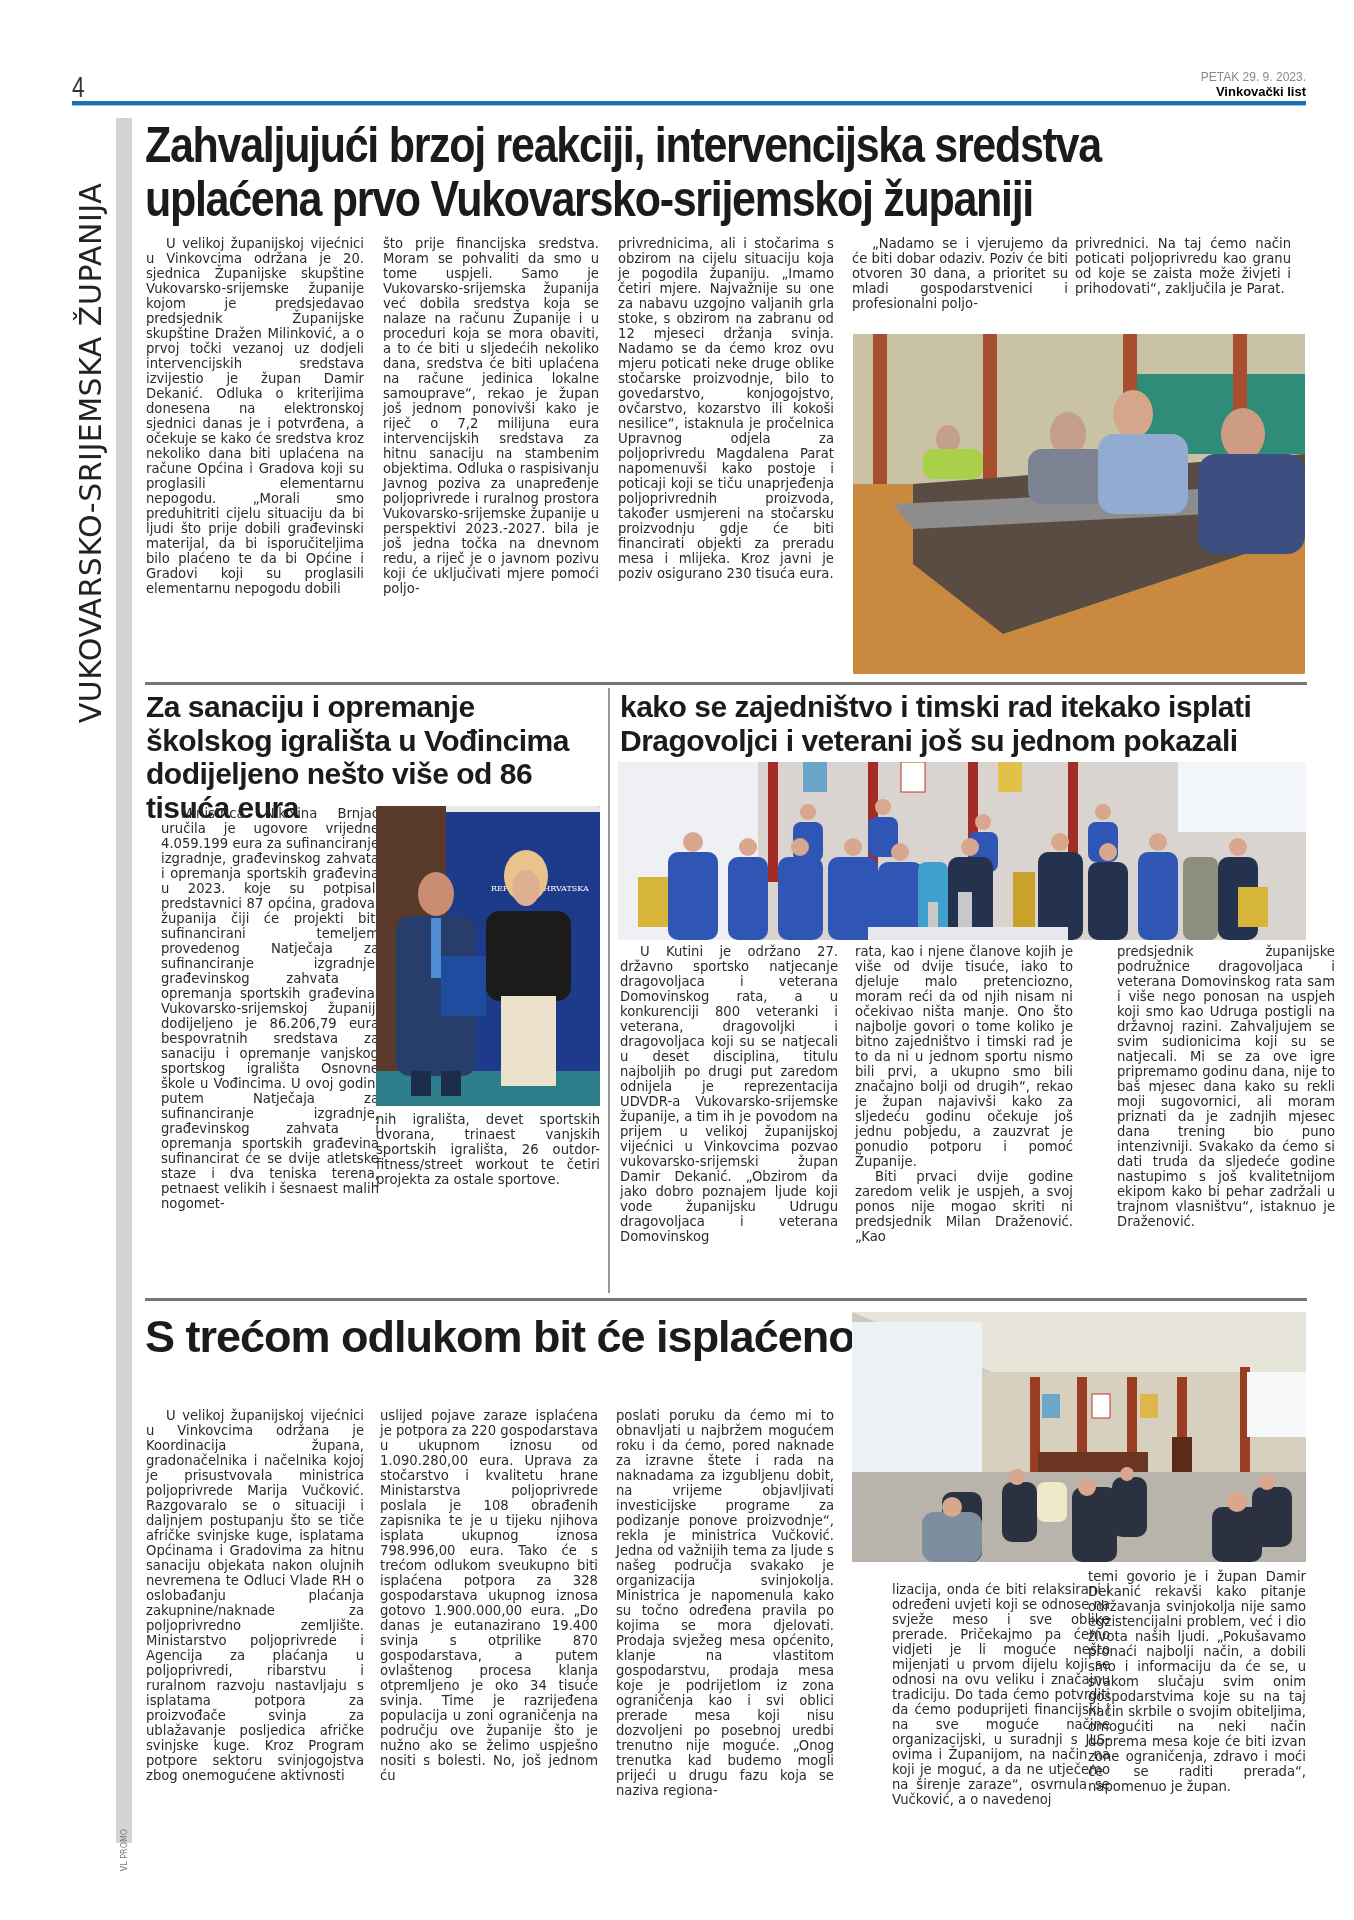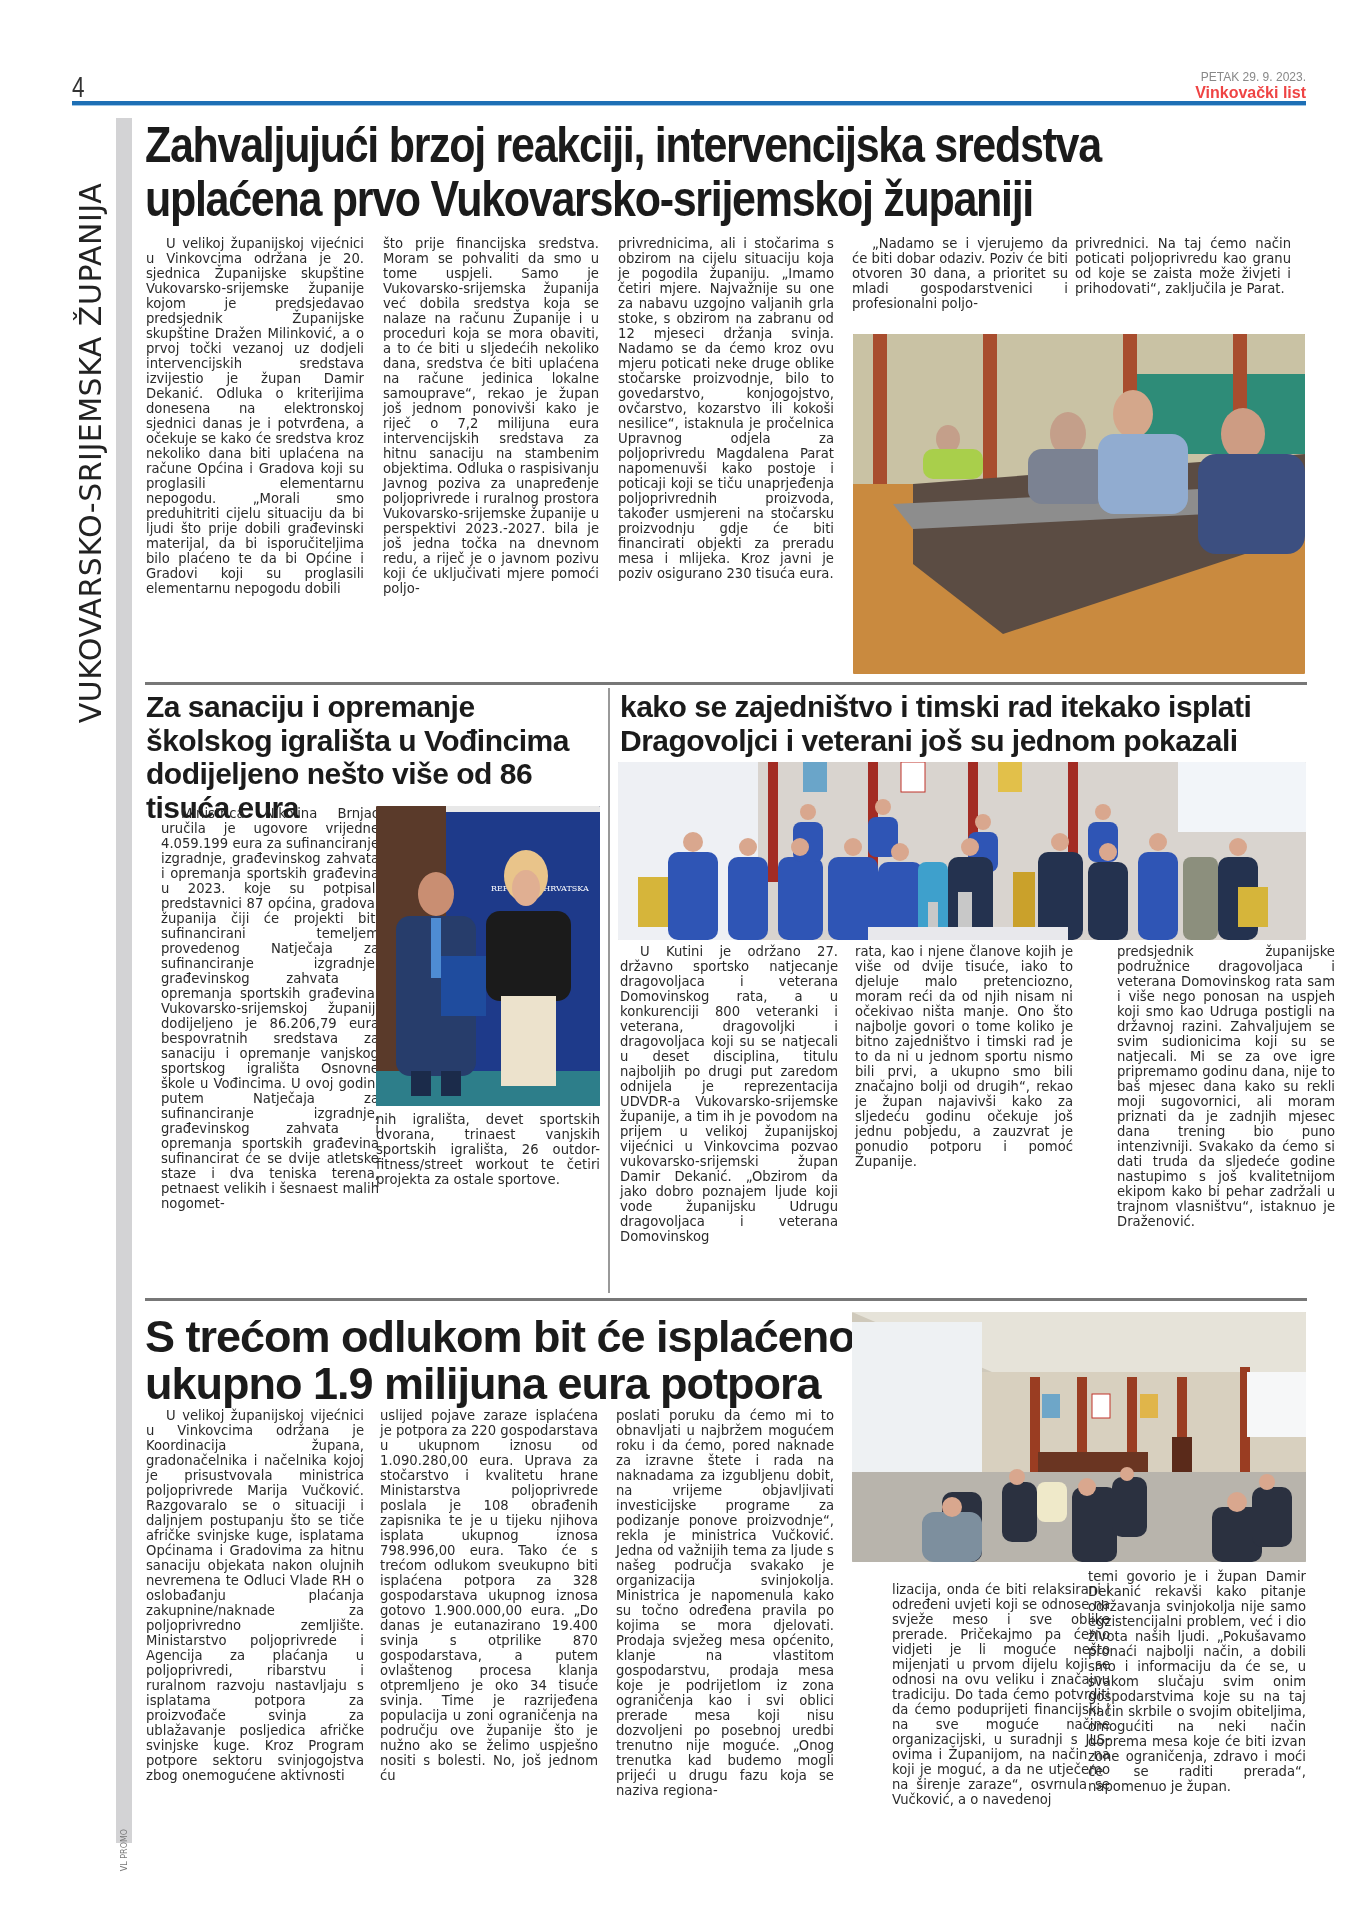--- a/index.html
+++ b/index.html
@@ -1,20 +1,20 @@
 <!DOCTYPE html>
 <html><head>
 <meta charset="utf-8">
 <style>
   html,body{margin:0;padding:0;background:#fff;}
   body{width:1354px;height:1920px;position:relative;overflow:hidden;font-family:"DejaVu Sans",sans-serif;color:#222;}
   .abs{position:absolute;}
   .pagenum{left:72px;top:70px;font-family:"Liberation Sans",sans-serif;font-size:30px;font-weight:300;color:#333;transform:scaleX(0.75);transform-origin:left;}
   .dateline{right:48px;top:70px;font-family:"Liberation Sans",sans-serif;font-size:12px;color:#888;text-align:right;}
-  .paper{right:48px;top:84px;font-family:"Liberation Sans",sans-serif;font-size:16px;color:#ef4444;text-align:right;font-weight:bold;}
+  .paper{right:48px;top:84px;font-family:"Liberation Sans",sans-serif;font-size:13px;color:#000000;text-align:right;font-weight:bold;}
   .topbar{left:72px;top:101px;width:1234px;height:4px;background:#1d6fb5;}
   .topbar2{left:72px;top:105px;width:1234px;height:1px;background:#9cc4e6;}
   .vlabel{left:70px;top:120px;width:40px;height:665px;}
   .vlabel span{position:absolute;left:50%;top:50%;transform:translate(-50%,-50%) rotate(-90deg);white-space:nowrap;font-family:"DejaVu Sans",sans-serif;font-size:30px;letter-spacing:0.5px;color:#222;transform-origin:center;}
   .greybar{left:116px;top:118px;width:16px;height:1725px;background:#d3d3d5;}
   .promo{left:116px;top:1820px;width:16px;height:60px;}
   .promo span{position:absolute;left:50%;top:50%;transform:translate(-50%,-50%) rotate(-90deg);white-space:nowrap;font-size:8px;color:#777;}
   .hl{font-family:"Liberation Sans",sans-serif;font-weight:bold;color:#1b1b1b;letter-spacing:-1.5px;line-height:1.08;}
   .h1{left:145px;top:118px;width:1165px;font-size:50px;transform:scaleX(0.86);transform-origin:left;white-space:nowrap;}
   .h2{font-size:30px;letter-spacing:-0.5px;line-height:1.12;}
@@ -174,30 +174,30 @@
     <rect x="250" y="165" width="200" height="13" fill="#e8e8ec"></rect>
     <rect x="620" y="125" width="30" height="40" fill="#d6b53a"></rect>
     <rect x="20" y="115" width="30" height="50" fill="#d6b53a"></rect>
   </svg>
 </div>
 <div class="abs col" style="left:620px;top:944px;width:218px;">
     <p class="ind">U Kutini je održano 27. državno sportsko natjecanje dragovoljaca i veterana Domovinskog rata, a u konkurenciji 800 veteranki i veterana, dragovoljki i dragovoljaca koji su se natjecali u deset disciplina, titulu najboljih po drugi put zaredom odnijela je reprezentacija UDVDR-a Vukovarsko-srijemske županije, a tim ih je povodom na prijem u velikoj županijskoj vijećnici u Vinkovcima pozvao vukovarsko-srijemski župan Damir Dekanić. „Obzirom da jako dobro poznajem ljude koji vode županijsku Udrugu dragovoljaca i veterana Domovinskog</p>
   </div>
 <div class="abs col" style="left:855px;top:944px;width:218px;">
   <p>rata, kao i njene članove kojih je više od dvije tisuće, iako to djeluje malo pretenciozno, moram reći da od njih nisam ni očekivao ništa manje. Ono što najbolje govori o tome koliko je bitno zajedništvo i timski rad je to da ni u jednom sportu nismo bili prvi, a ukupno smo bili značajno bolji od drugih“, rekao je župan najavivši kako za sljedeću godinu očekuje još jednu pobjedu, a zauzvrat je ponudio potporu i pomoć Županije.</p>
+  <p class="ind">Biti prvaci dvije godine zaredom velik je uspjeh, a svoj ponos nije mogao skriti ni predsjednik Milan Draženović. „Kao</p>
 </div>
 <div class="abs col" style="left:1117px;top:944px;width:218px;">
     <p>predsjednik županijske podružnice dragovoljaca i veterana Domovinskog rata sam i više nego ponosan na uspjeh koji smo kao Udruga postigli na državnoj razini. Zahvaljujem se svim sudionicima koji su se natjecali. Mi se za ove igre pripremamo godinu dana, nije to baš mjesec dana kako su rekli moji sugovornici, ali moram priznati da je zadnjih mjesec dana trening bio puno intenzivniji. Svakako da ćemo si dati truda da sljedeće godine nastupimo s još kvalitetnijom ekipom kako bi pehar zadržali u trajnom vlasništvu“, istaknuo je Draženović.</p>
   </div>
 
 <div class="abs rule" style="left:145px;top:1298px;width:1162px;"></div>
 
 <div class="abs hl h3">
   <div>S trećom odlukom bit će isplaćeno</div>
-  <div>ukupno 1.9 milijuna eura potpora</div>
 </div>
 <div class="abs col" style="left:146px;top:1408px;width:218px;">
     <p class="ind">U velikoj županijskoj vijećnici u Vinkovcima održana je Koordinacija župana, gradonačelnika i načelnika kojoj je prisustvovala ministrica poljoprivrede Marija Vučković. Razgovaralo se o situaciji i daljnjem postupanju što se tiče afričke svinjske kuge, isplatama Općinama i Gradovima za hitnu sanaciju objekata nakon olujnih nevremena te Odluci Vlade RH o oslobađanju plaćanja zakupnine/naknade za poljoprivredno zemljište. Ministarstvo poljoprivrede i Agencija za plaćanja u poljoprivredi, ribarstvu i ruralnom razvoju nastavljaju s isplatama potpora za proizvođače svinja za ublažavanje posljedica afričke svinjske kuge. Kroz Program potpore sektoru svinjogojstva zbog onemogućene aktivnosti</p>
   </div>
 <div class="abs col" style="left:380px;top:1408px;width:218px;">
     <p>uslijed pojave zaraze isplaćena je potpora za 220 gospodarstava u ukupnom iznosu od 1.090.280,00 eura. Uprava za stočarstvo i kvalitetu hrane Ministarstva poljoprivrede poslala je 108 obrađenih zapisnika te je u tijeku njihova isplata ukupnog iznosa 798.996,00 eura. Tako će s trećom odlukom sveukupno biti isplaćena potpora za 328 gospodarstava ukupnog iznosa gotovo 1.900.000,00 eura. „Do danas je eutanazirano 19.400 svinja s otprilike 870 gospodarstava, a putem ovlaštenog procesa klanja otpremljeno je oko 34 tisuće svinja. Time je razrijeđena populacija u zoni ograničenja na području ove županije što je nužno ako se želimo uspješno nositi s bolesti. No, još jednom ću</p>
   </div>
 <div class="abs col" style="left:616px;top:1408px;width:218px;">
     <p>poslati poruku da ćemo mi to obnavljati u najbržem mogućem roku i da ćemo, pored naknade za izravne štete i rada na naknadama za izgubljenu dobit, na vrijeme objavljivati investicijske programe za podizanje ponove proizvodnje“, rekla je ministrica Vučković. Jedna od važnijih tema za ljude s našeg područja svakako je organizacija svinjokolja. Ministrica je napomenula kako su točno određena pravila po kojima se mora djelovati. Prodaja svježeg mesa općenito, klanje na vlastitom gospodarstvu, prodaja mesa koje je podrijetlom iz zona ograničenja kao i svi oblici prerade mesa koji nisu dozvoljeni po posebnoj uredbi trenutno nije moguće. „Onog trenutka kad budemo mogli prijeći u drugu fazu koja se naziva regiona-</p>
   </div>

